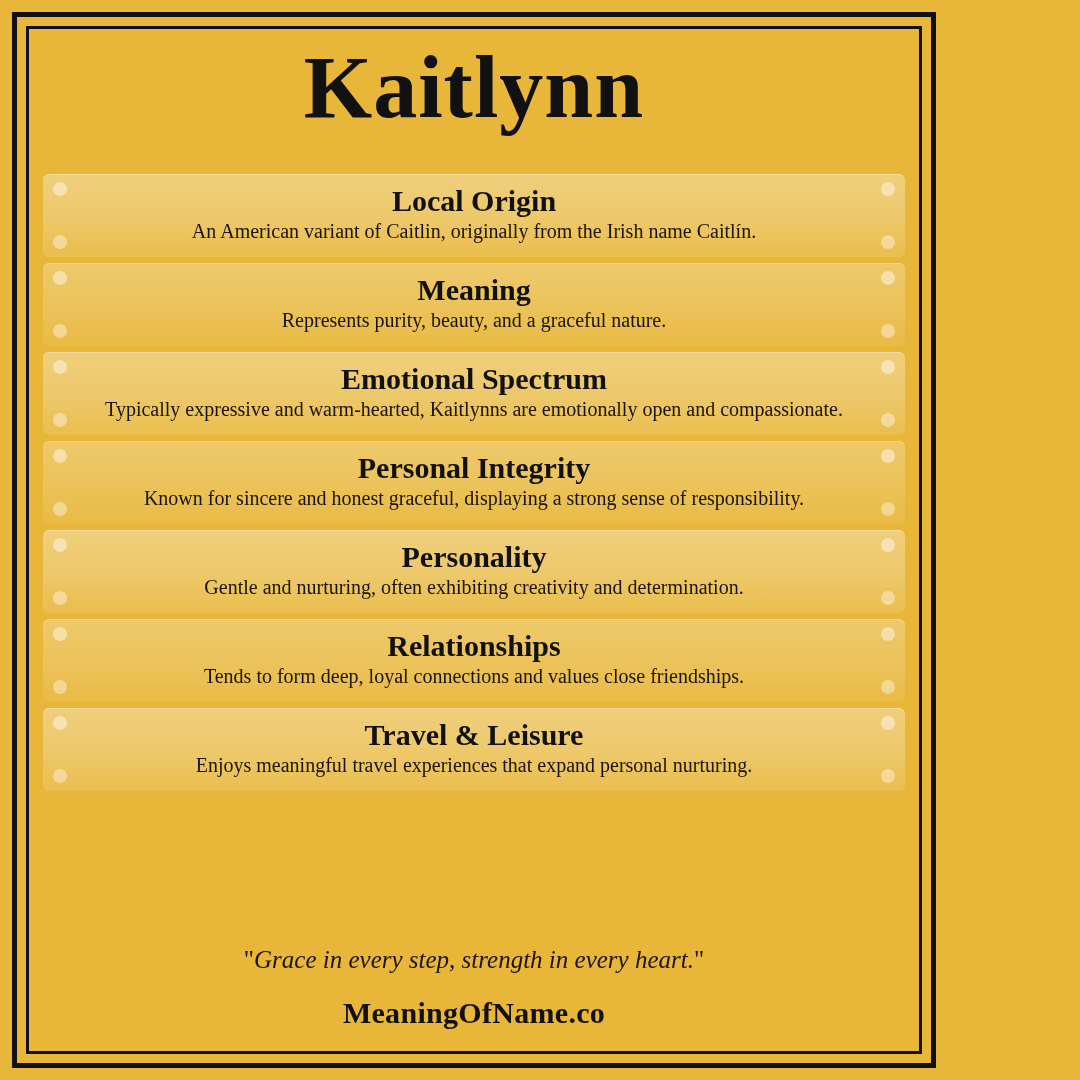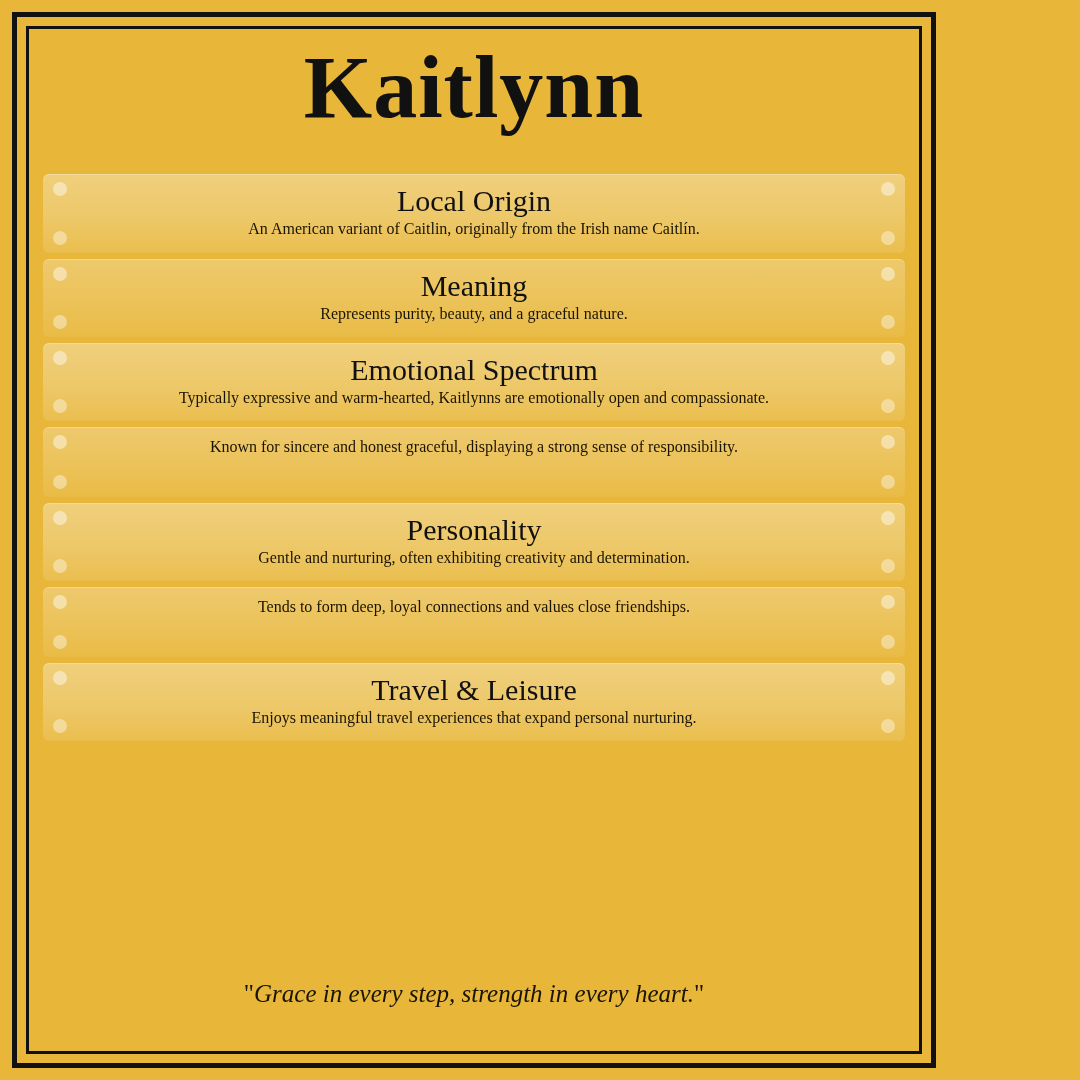--- a/index.html
+++ b/index.html
@@ -97,27 +97,27 @@
     width: 14px;
     height: 14px;
     border-radius: 50%;
     background: rgba(255,255,255,0.4);
     bottom: 8px;
   }
   .card .dot-bl { left: 10px; }
   .card .dot-br { right: 10px; }
   .card-title {
     font-size: 30px;
-    font-weight: normal;
+    font-weight: bold;
     color: #111111;
     line-height: 1.1;
     margin-bottom: 2px;
   }
   .card-desc {
-    font-size: 16px;
+    font-size: 20px;
     color: #1a1405;
     line-height: 1.2;
     font-family: Liberation Serif, serif;
   }
   .footer {
     margin-top: auto;
     width: 100%;
     text-align: center;
     padding-bottom: 16px;
   }
@@ -167,45 +167,48 @@
       <div class="card">
         <span class="dot-bl"></span>
         <span class="dot-br"></span>
         <div class="card-title">Emotional Spectrum</div>
         <div class="card-desc">Typically expressive and warm-hearted, Kaitlynns are emotionally open and compassionate.</div>
       </div>
 
       <div class="card alt">
         <span class="dot-bl"></span>
         <span class="dot-br"></span>
+        <div class="card-title">Personal Integrity</div>
         <div class="card-desc">Known for sincere and honest graceful, displaying a strong sense of responsibility.</div>
       </div>
 
       <div class="card">
         <span class="dot-bl"></span>
         <span class="dot-br"></span>
         <div class="card-title">Personality</div>
         <div class="card-desc">Gentle and nurturing, often exhibiting creativity and determination.</div>
       </div>
 
       <div class="card alt">
         <span class="dot-bl"></span>
         <span class="dot-br"></span>
+        <div class="card-title">Relationships</div>
         <div class="card-desc">Tends to form deep, loyal connections and values close friendships.</div>
       </div>
 
       <div class="card">
         <span class="dot-bl"></span>
         <span class="dot-br"></span>
         <div class="card-title">Travel &amp; Leisure</div>
         <div class="card-desc">Enjoys meaningful travel experiences that expand personal nurturing.</div>
       </div>
 
     </div>
 
     <div class="footer">
       <div class="quote">
         <span>"</span><em>Grace in every step, strength in every heart.</em><span>"</span>
       </div>
+      <div class="brand">MeaningOfName.co</div>
     </div>
 
   </div>
 </div>
 
 </body></html>

